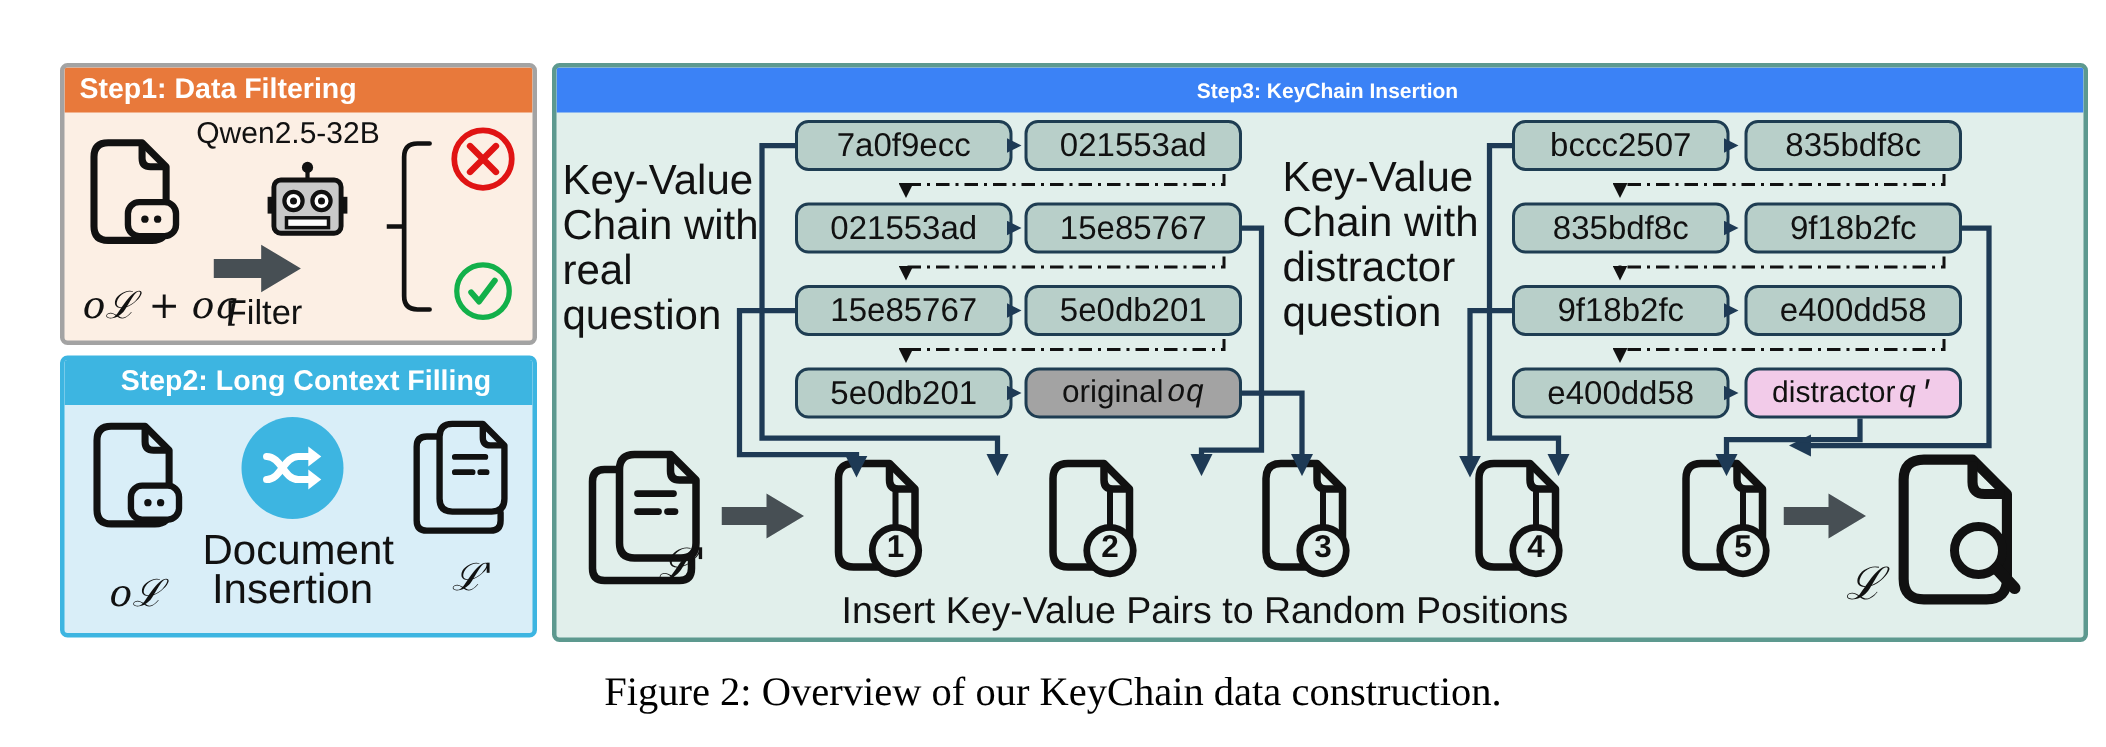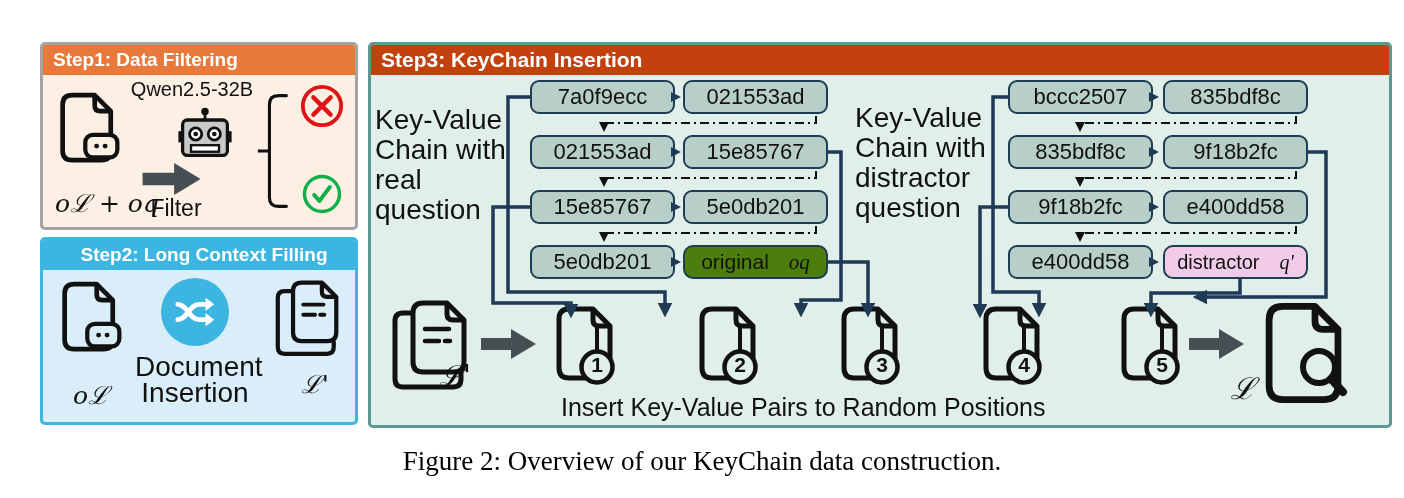--- a/index.html
+++ b/index.html
@@ -9,28 +9,28 @@
   .hd{height:30px;line-height:30px;color:#fff;font-weight:bold;padding-left:10px;font-size:20px;}
   .bd{position:relative;width:100%;height:calc(100% - 30px);}
   
   .p1{left:40px;top:42px;width:318px;height:188px;border:3px solid #a3a3a3;background:#fcefe4;}
   .p1 .hd{background:#e8793b;font-size:19px;}
   
   .p2{left:40px;top:237px;width:318px;height:188px;border:3px solid #3db5e1;background:#d9eef8;}
   .p2 .hd{background:#3db5e1;font-size:19px;text-align:center;}
   
   .p3{left:368px;top:42px;width:1024px;height:386px;border:3px solid #5d998f;background:#e1efeb;}
-  .p3 .hd{background:#c2410c;font-size:21px;}
+  .p3 .hd{background:#3b82f6;font-size:14px;text-align:center;}
   .abs{position:absolute;}
   .kv{position:absolute;width:145px;height:34px;box-sizing:border-box;background:#b8cfc9;
       border:2.5px solid #1e3d52;border-radius:9px;display:flex;align-items:center;
       justify-content:center;font-size:22px;z-index:2;}
-  .kv.q{background:#4d7c0f;border-radius:10px;font-size:21px;}
+  .kv.q{background:#a3a3a3;border-radius:10px;font-size:21px;}
   .kv.d{background:#f2cbe9;border-radius:10px;font-size:20px;}
-  .mvar{font-style:italic;font-family:Liberation Serif, serif;padding-left:20px;}
+  .mvar{font-style:italic;font-family:Liberation Mono, monospace;padding-left:2px;}
   .chain-label{position:absolute;font-size:28px;line-height:30px;z-index:2;}
   .mathlab{position:absolute;font-style:italic;font-family:"DejaVu Serif","Liberation Serif",serif;
            font-size:25px;text-align:center;z-index:2;}
   .overlay{position:absolute;left:0;top:0;z-index:3;pointer-events:none;}
   .docwrap{position:absolute;width:66px;height:88px;z-index:2;}
   .docnum{position:absolute;left:32px;top:50px;width:26px;text-align:center;
           font-weight:bold;font-size:21px;z-index:4;}
   .smalltext{font-size:28px;line-height:26px;text-align:center;}
   .insert-caption{position:absolute;left:190px;top:318px;width:550px;text-align:left;
                   font-size:25px;z-index:2;}

